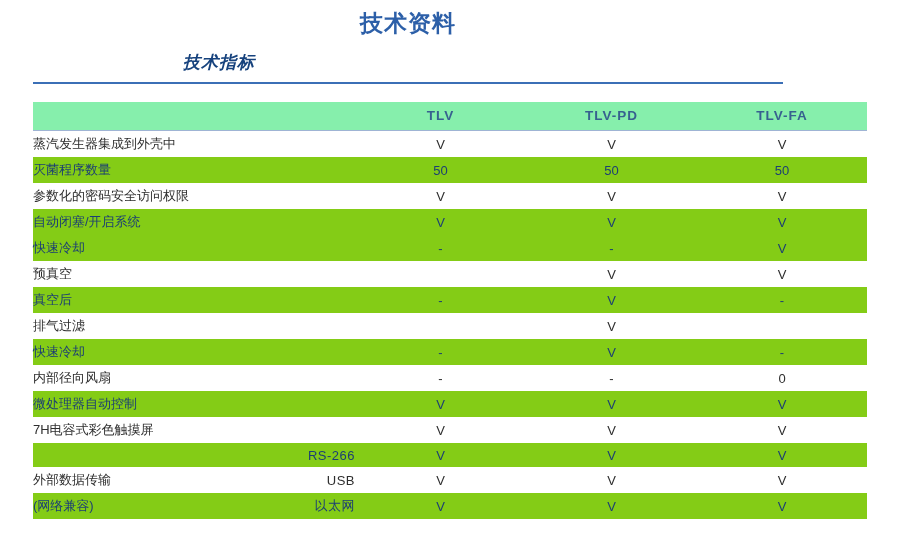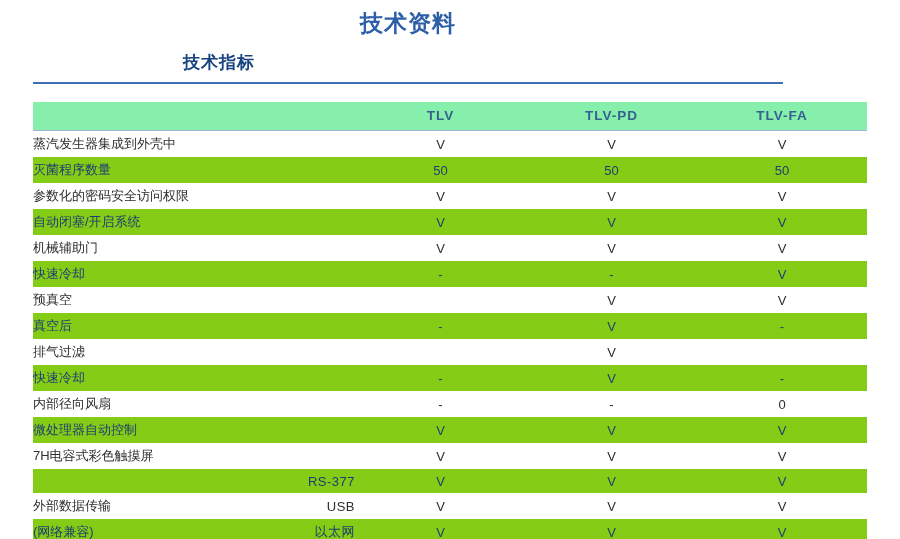--- a/index.html
+++ b/index.html
@@ -33,20 +33,21 @@
     margin: 8px 33px 0 33px;
     padding-left: 150px;
     padding-bottom: 8px;
     border-bottom: 2px solid #3b6fb6;
   }
   .section-head .section-title {
     color: #16427d;
     font-size: 17px;
     font-weight: bold;
     letter-spacing: 1px;
+    font-style: italic;
   }
   table.spec {
     margin: 18px 33px 0 33px;
     border-collapse: collapse;
     width: 834px;
     table-layout: fixed;
   }
   table.spec col.c0 { width: 215px; }
   table.spec col.c1 { width: 107px; }
   table.spec col.c2 { width: 171px; }
@@ -147,27 +148,20 @@
         <td class="val">V</td>
         <td class="val">V</td>
       </tr>
       <tr class="alt">
         <td class="label">自动闭塞/开启系统</td>
         <td class="sublabel"></td>
         <td class="val">V</td>
         <td class="val">V</td>
         <td class="val">V</td>
       </tr>
-      <tr>
-        <td class="label">机械辅助门</td>
-        <td class="sublabel"></td>
-        <td class="val">V</td>
-        <td class="val">V</td>
-        <td class="val">V</td>
-      </tr>
       <tr class="alt">
         <td class="label">快速冷却</td>
         <td class="sublabel"></td>
         <td class="val">-</td>
         <td class="val">-</td>
         <td class="val">V</td>
       </tr>
       <tr>
         <td class="label">预真空</td>
         <td class="sublabel"></td>
@@ -212,21 +206,21 @@
       </tr>
       <tr>
         <td class="label">7H电容式彩色触摸屏</td>
         <td class="sublabel"></td>
         <td class="val">V</td>
         <td class="val">V</td>
         <td class="val">V</td>
       </tr>
       <tr class="alt">
         <td class="label"></td>
-        <td class="sublabel">RS-377</td>
+        <td class="sublabel">RS-266</td>
         <td class="val">V</td>
         <td class="val">V</td>
         <td class="val">V</td>
       </tr>
       <tr>
         <td class="label">外部数据传输</td>
         <td class="sublabel">USB</td>
         <td class="val">V</td>
         <td class="val">V</td>
         <td class="val">V</td>

